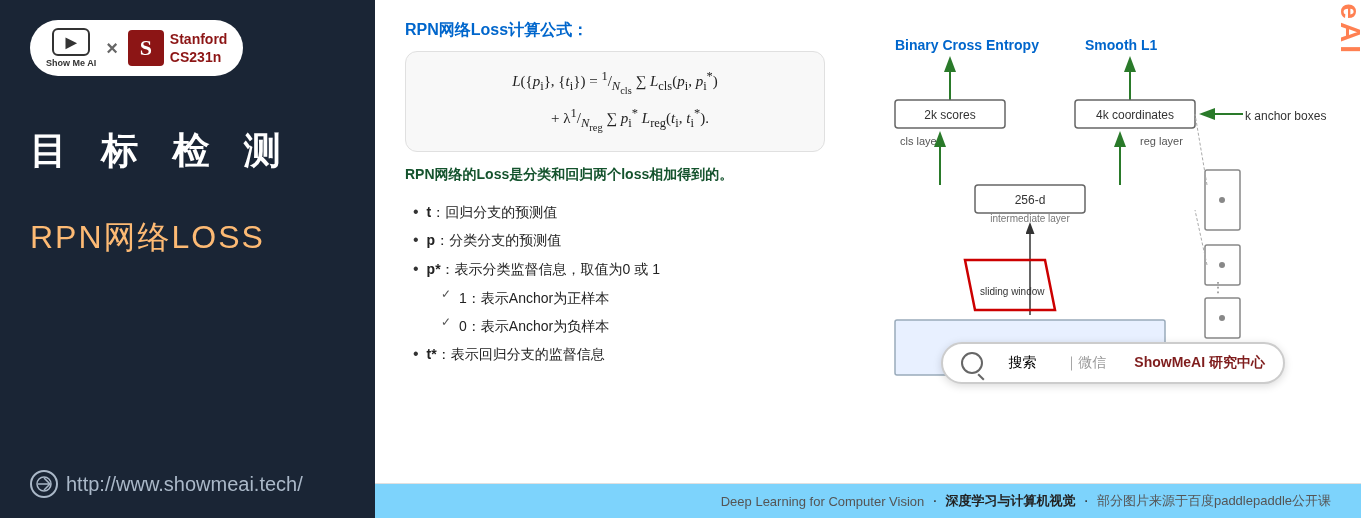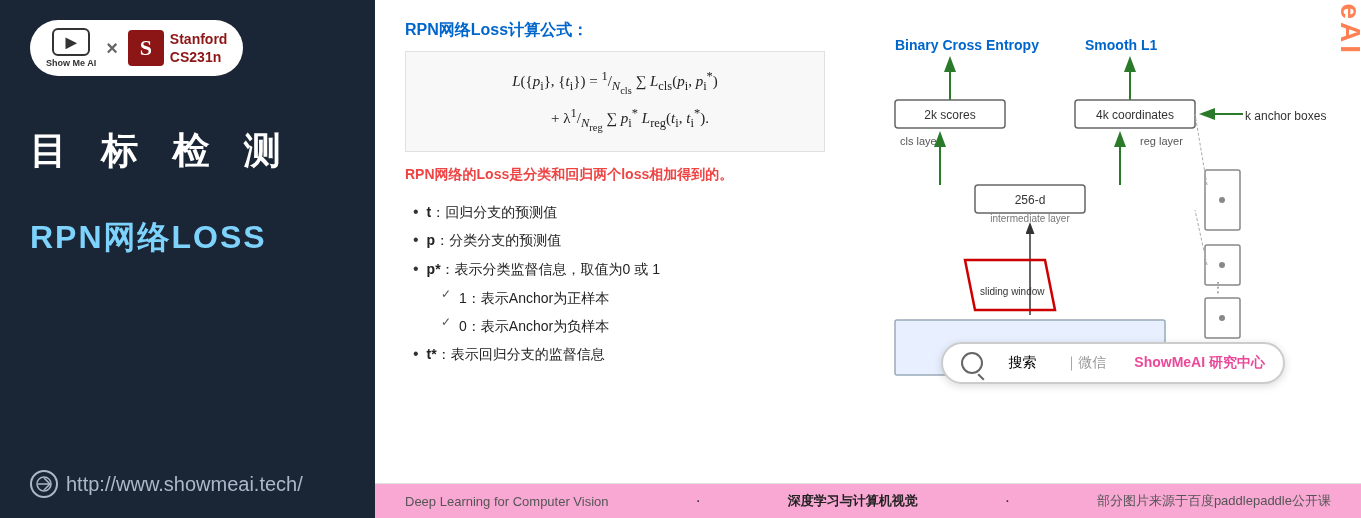--- a/index.html
+++ b/index.html
@@ -92,23 +92,23 @@
 
     .title-chinese {
       color: white;
       font-size: 37px;
       font-weight: bold;
       letter-spacing: 12px;
       margin: 20px 12px 40px 0;
     }
 
     .section-title {
-      color: #7dd3fc;
+      color: #fdba74;
       font-size: 32px;
-      font-weight: bold;
+      font-weight: normal;
       letter-spacing: 2px;
       margin-bottom: auto;
     }
 
     .website-link {
       display: flex;
       align-items: center;
       gap: 8px;
       color: #aab8c8;
       font-size: 20px;
@@ -155,39 +155,39 @@
     .section-heading {
       color: #0066cc;
       font-size: 16px;
       font-weight: bold;
       margin-bottom: 10px;
     }
 
     .formula-box {
       background: #f8f8f8;
       border: 1px solid #e0e0e0;
-      border-radius: 0;
+      border-radius: 12px;
       padding: 12px 16px;
       margin-bottom: 14px;
       text-align: center;
     }
 
     .formula-line {
       font-family: 'Times New Roman', serif;
       font-size: 15px;
       color: #222;
       line-height: 2;
     }
 
     .formula-line.indent {
       padding-left: 30px;
     }
 
     .desc-blue {
-      color: #ef4444;
+      color: #14532d;
       font-size: 14px;
       font-weight: bold;
       margin-bottom: 14px;
     }
 
     .bullet-list {
       list-style: none;
       font-size: 14px;
       color: #222;
       line-height: 2.0;
@@ -231,26 +231,26 @@
     }
 
     .diagram-container {
       position: relative;
       width: 100%;
       text-align: right;
     }
 
     
     .footer {
-      background: #f9a8d4;
+      background: #7dd3fc;
       border-top: 1px solid #e0e0e0;
       padding: 8px 30px;
       display: flex;
       align-items: center;
-      justify-content: space-between;
+      justify-content: flex-end;
       gap: 8px;
       font-size: 13px;
       color: #555;
     }
 
     .footer-dot {
       color: #333;
       font-size: 16px;
     }
 
@@ -310,21 +310,21 @@
       transform: rotate(45deg);
     }
 
     .search-divider {
       color: #999;
       margin: 0 2px;
     }
 
     .search-bold {
       font-weight: bold;
-      color: #ec4899;
+      color: #7f1d1d;
     }
   </style>
 </head>
 <body>
 
 <div class="sidebar">
   <div class="logo-area">
     <div class="logo-showmeai">
       <div class="logo-icon">▶</div>
       <span>Show Me AI</span>

